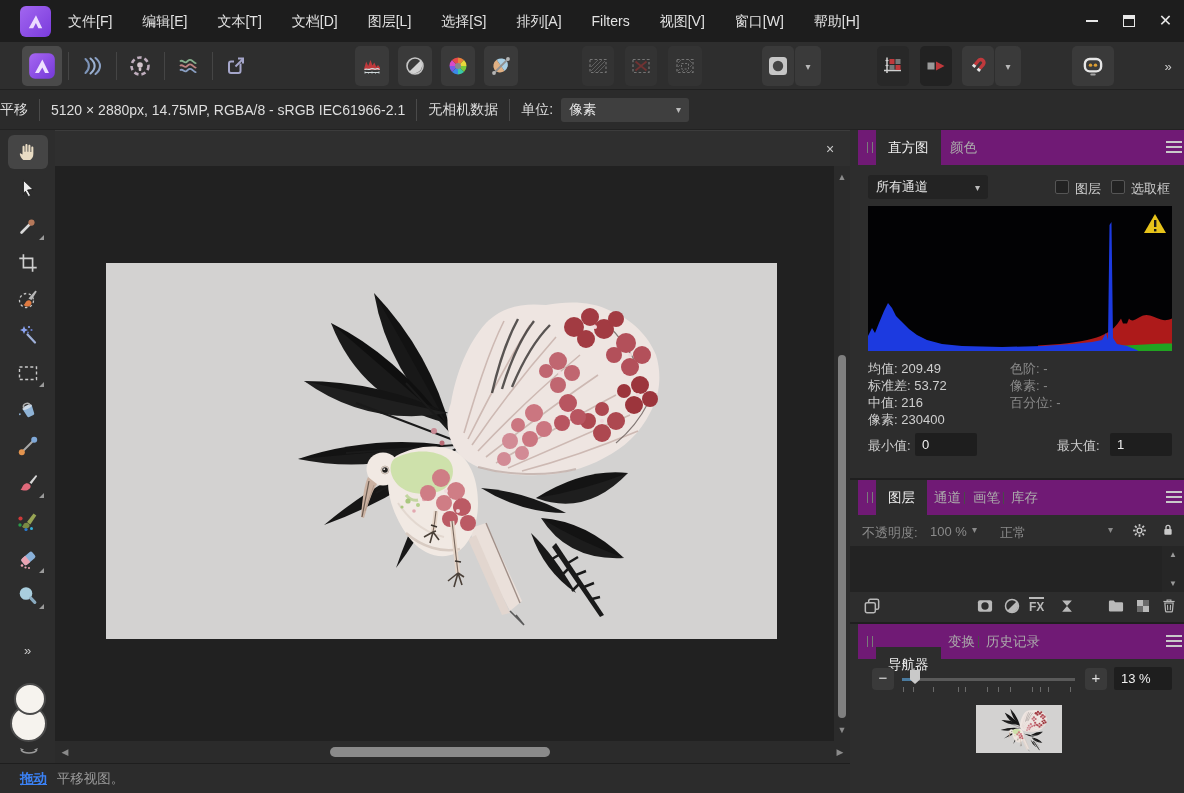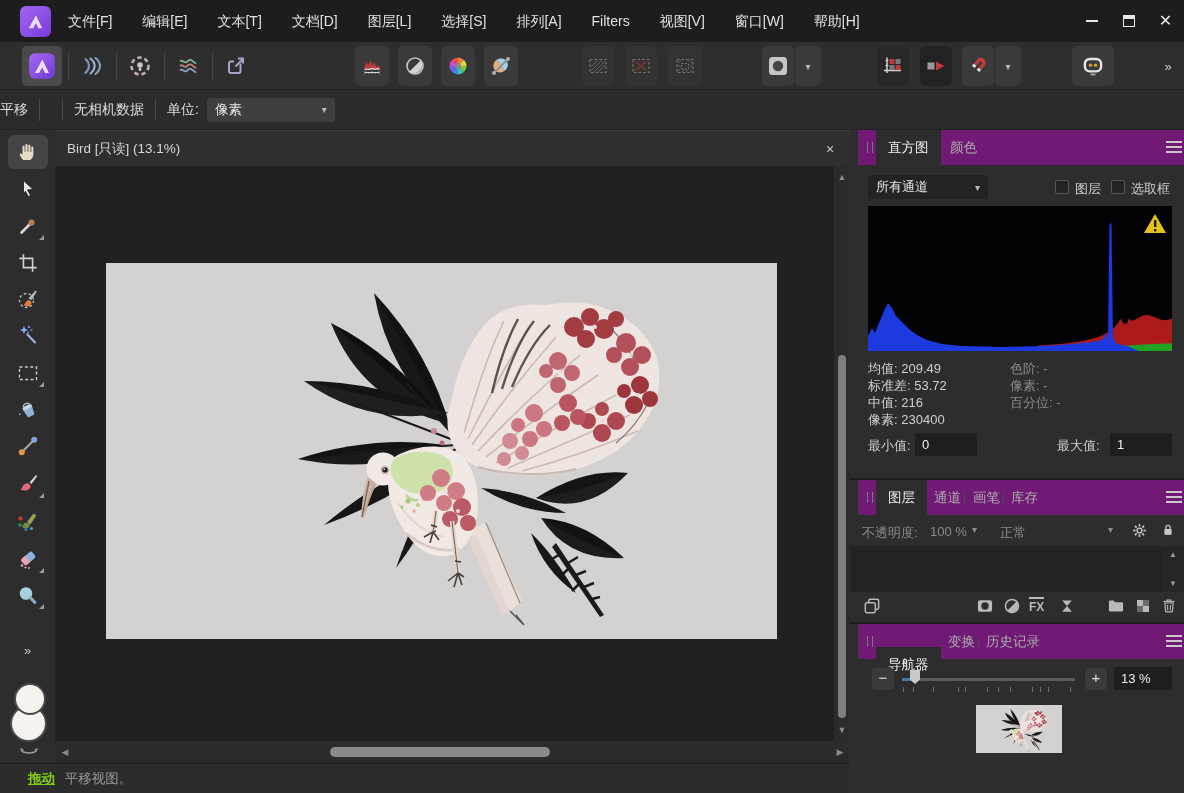--- a/index.html
+++ b/index.html
@@ -74,21 +74,21 @@
 .inputbox { position:absolute; height:23px; background:#1e1e1e; border-radius:2px; color:#f0f0f0; font-size:13px; line-height:23px; padding-left:7px; }
 .dropdown { position:absolute; height:24px; background:#232323; border-radius:3px; color:#e8e8e8; font-size:13px; display:flex; align-items:center; padding:0 8px; }
 .dropdown .arrow { margin-left:auto; color:#bbb; font-size:10px; }
 
 .checker { background-color:#b4b4b4;
   background-image:linear-gradient(45deg,#8e8e8e 25%,transparent 25%),linear-gradient(-45deg,#8e8e8e 25%,transparent 25%),linear-gradient(45deg,transparent 75%,#8e8e8e 75%),linear-gradient(-45deg,transparent 75%,#8e8e8e 75%);
   background-size:8px 8px; background-position:0 0,0 4px,4px -4px,-4px 0; }
 .checker-sm { background-size:5px 5px; background-position:0 0,0 2.5px,2.5px -2.5px,-2.5px 0; }
 
 .statusbar { position:absolute; left:0; top:763px; width:850px; height:30px; background:#2c2c2c; border-top:1px solid #1e1e1e; font-size:13.5px; line-height:29px; }
-.statusbar .act { color:#84cc16; font-weight:bold; margin-left:28px;text-decoration:underline; }
+.statusbar .act { color:#3b82f6; font-weight:bold; margin-left:20px;text-decoration:underline; }
 .statusbar .hint { color:#9a9a9a; margin-left:6px; }
 </style>
 </head>
 <body>
 
 <div id="app">
 
   <div class="menubar">
     <div class="app-logo">
       <svg width="23" height="23" viewBox="0 0 24 24">
@@ -291,20 +291,21 @@
           <circle cx="14.3" cy="11.2" r="1.6" fill="#dd9f33"></circle>
           <rect x="9.5" y="19" width="5" height="1.8" rx=".9" fill="#a5a5a5"></rect>
         </svg>
     </div>
     <div class="tb-btn" style="left:1158px;width:20px;color:#c9c9c9;font-size:13px;">»</div>
   </div>
 
   <div class="contextbar">
     <span style="">平移</span>
     <div class="cb-div"></div>
+    <span>5120 × 2880px, 14.75MP, RGBA/8 - sRGB IEC61966-2.1</span>
     <div class="cb-div"></div>
     <span>无相机数据</span>
     <div class="cb-div"></div>
     <span>单位:</span>
     <div class="cb-select">
       <span>像素</span>
       <span class="arrow">▾</span>
     </div>
   </div>
 
@@ -407,21 +408,20 @@
     <div class="swatch-circle" style="left:10px;top:575px;width:37px;height:37px;z-index:1;"></div>
     <svg width="24" height="12" viewBox="0 0 24 12" style="position:absolute;left:17px;top:617px;">
         <path d="M4 3c3 4 13 4 16 0" stroke="#9a9a9a" stroke-width="1.4" fill="none"></path>
         <path d="M3 1l1.5 3L7 2.5z" fill="#9a9a9a"></path>
         <path d="M21 1l-1.5 3L17 2.5z" fill="#9a9a9a"></path>
       </svg>
   </div>
 
   <div class="canvascol">
     <div class="tabbar">
-      <span class="tabtitle">Bird [只读] (13.1%)</span>
       <span class="tabclose">×</span>
     </div>
     <div class="viewport">
       <div class="page">
         <svg width="671" height="376" viewBox="0 0 671 376">
             <use href="#artwork"></use>
           </svg>
       </div>
     </div>
     <div class="vscroll">

